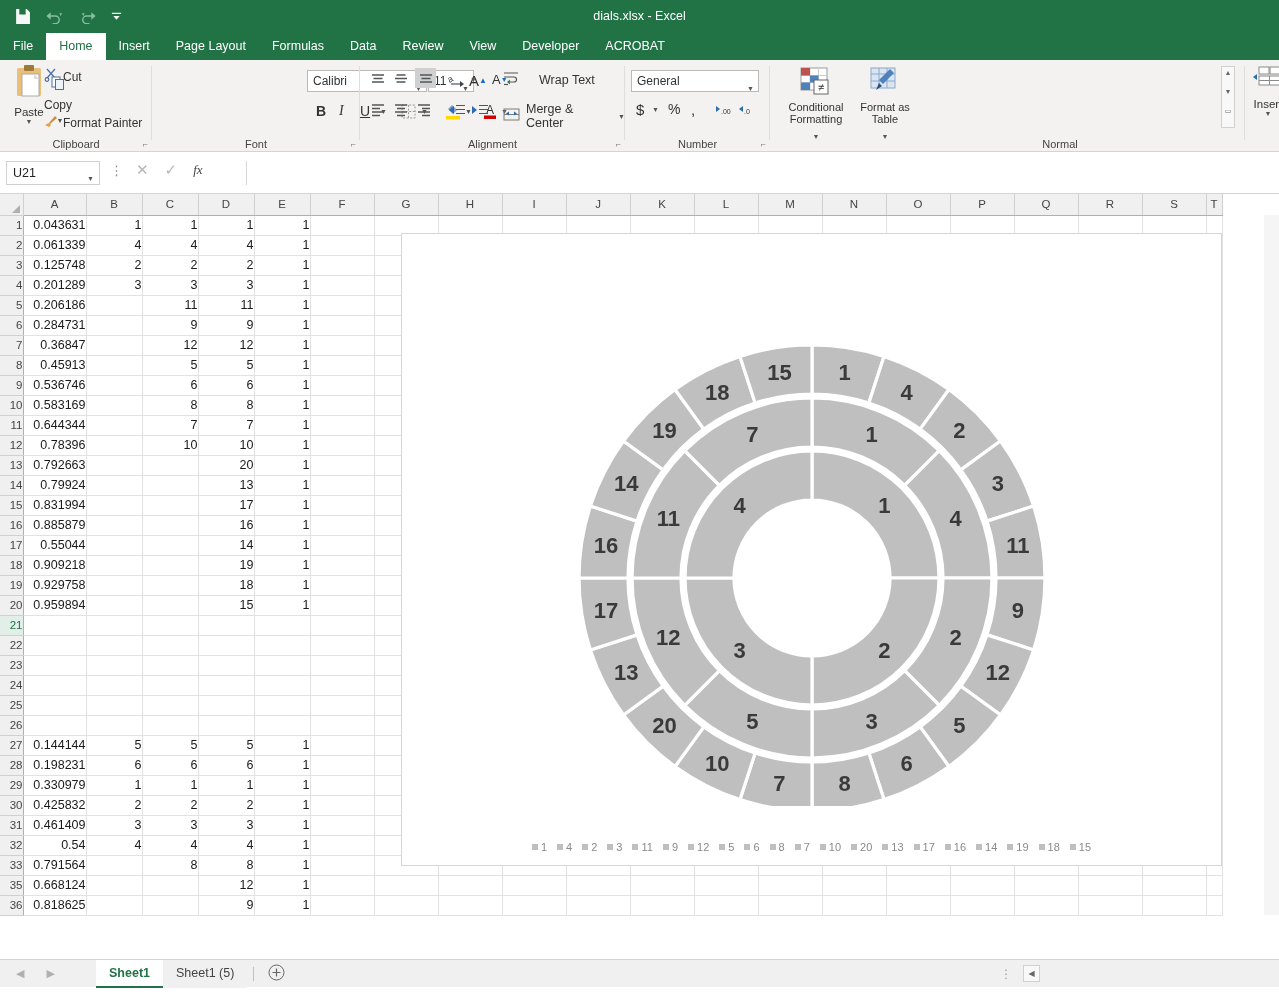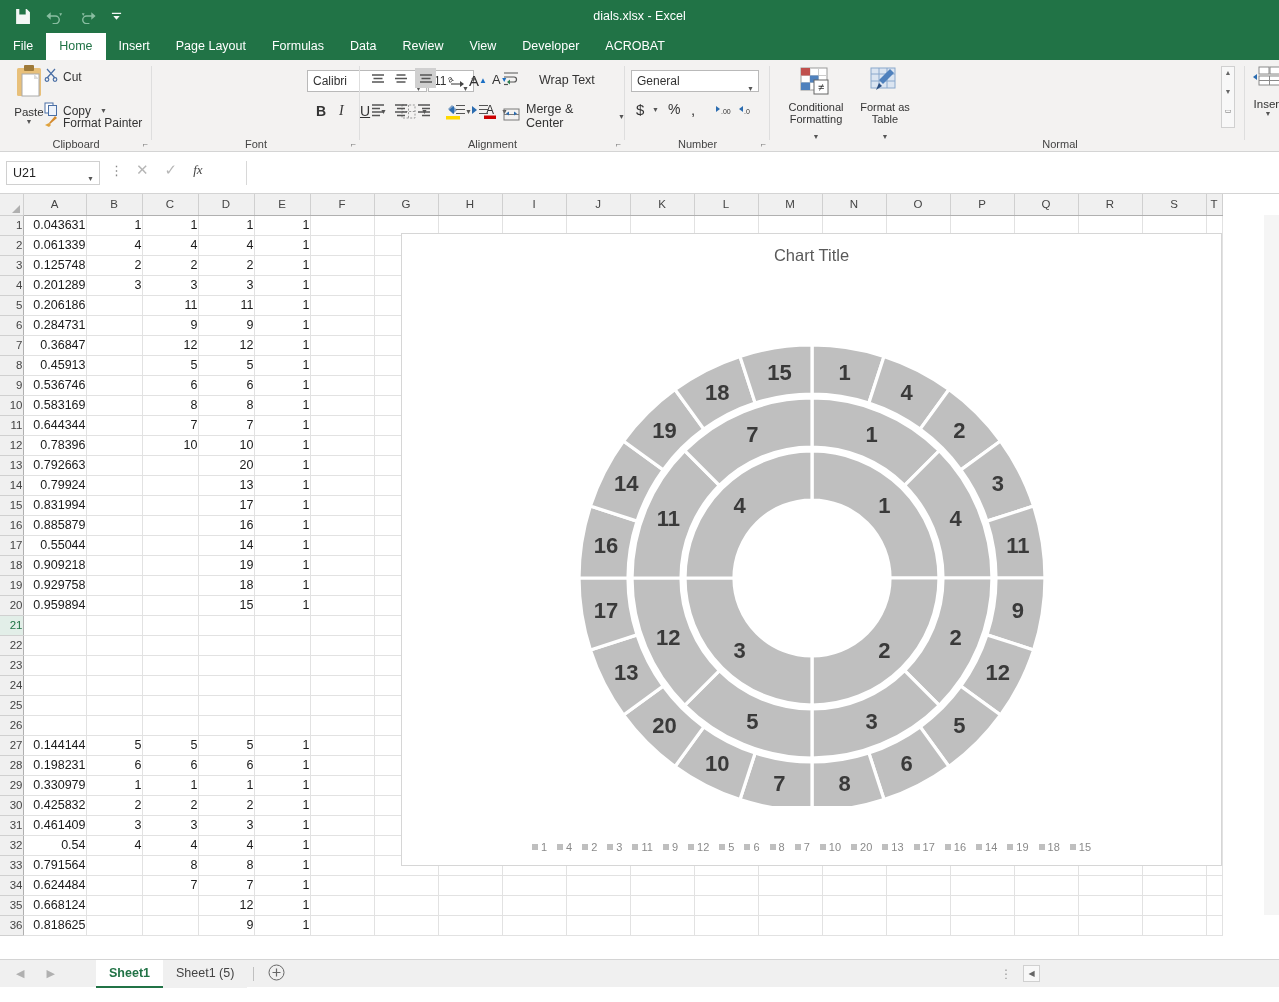--- a/index.html
+++ b/index.html
@@ -214,21 +214,21 @@
       <div class="clip-item" style="top:8px;">
         <span>
           <svg width="14" height="14" viewBox="0 0 14 14">
               <path fill="none" stroke="#4a6fa5" stroke-width="1.2" d="M3 1l8 9M11 1L3 10"></path>
               <circle cx="3" cy="11.5" r="1.8" fill="none" stroke="#4a6fa5" stroke-width="1.2"></circle>
               <circle cx="11" cy="11.5" r="1.8" fill="none" stroke="#4a6fa5" stroke-width="1.2"></circle>
             </svg>
         </span>
         <span>Cut</span>
       </div>
-      <div class="clip-item" style="top:42px;">
+      <div class="clip-item" style="top:16px;flex-direction:column;">
         <span>
           <svg width="14" height="14" viewBox="0 0 14 14">
               <rect x="1" y="1" width="8" height="10" fill="#fff" stroke="#4a6fa5"></rect>
               <rect x="4.5" y="3.5" width="8" height="10" fill="#eef3fa" stroke="#4a6fa5"></rect>
             </svg>
         </span>
         <span>Copy</span>
         <span style="font-size:7px;color:#555;margin-left:4px;">▼</span>
       </div>
       <div class="clip-item" style="top:54px;">
@@ -1241,43 +1241,20 @@
             <td class="cell" style="width: 64px;"></td>
             <td class="cell" style="width: 64px;"></td>
             <td class="cell" style="width: 64px;"></td>
             <td class="cell" style="width: 64px;"></td>
             <td class="cell" style="width: 64px;"></td>
             <td class="cell" style="width: 64px;"></td>
             <td class="cell" style="width: 64px;"></td>
             <td class="cell" style="width: 16px;"></td>
           </tr>
           <tr>
-            <td class="rowhead">34</td>
-            <td class="cell" style="width: 63px;">0.624484</td>
-            <td class="cell" style="width: 56px;"></td>
-            <td class="cell" style="width: 56px;">7</td>
-            <td class="cell" style="width: 56px;">7</td>
-            <td class="cell" style="width: 56px;">1</td>
-            <td class="cell" style="width: 64px;"></td>
-            <td class="cell" style="width: 64px;"></td>
-            <td class="cell" style="width: 64px;"></td>
-            <td class="cell" style="width: 64px;"></td>
-            <td class="cell" style="width: 64px;"></td>
-            <td class="cell" style="width: 64px;"></td>
-            <td class="cell" style="width: 64px;"></td>
-            <td class="cell" style="width: 64px;"></td>
-            <td class="cell" style="width: 64px;"></td>
-            <td class="cell" style="width: 64px;"></td>
-            <td class="cell" style="width: 64px;"></td>
-            <td class="cell" style="width: 64px;"></td>
-            <td class="cell" style="width: 64px;"></td>
-            <td class="cell" style="width: 64px;"></td>
-            <td class="cell" style="width: 16px;"></td>
-          </tr>
-          <tr>
             <td class="rowhead">35</td>
             <td class="cell" style="width: 63px;">0.668124</td>
             <td class="cell" style="width: 56px;"></td>
             <td class="cell" style="width: 56px;"></td>
             <td class="cell" style="width: 56px;">12</td>
             <td class="cell" style="width: 56px;">1</td>
             <td class="cell" style="width: 64px;"></td>
             <td class="cell" style="width: 64px;"></td>
             <td class="cell" style="width: 64px;"></td>
             <td class="cell" style="width: 64px;"></td>
@@ -1314,21 +1291,20 @@
             <td class="cell" style="width: 64px;"></td>
             <td class="cell" style="width: 64px;"></td>
             <td class="cell" style="width: 64px;"></td>
             <td class="cell" style="width: 16px;"></td>
           </tr>
         </tbody>
     </table>
   </div>
 
   <div class="chartobj">
-    <div class="chart-title">Chart Title</div>
     <svg class="chart-svg" viewBox="0 0 821 540">
       <g id="rings-group">
           <path d="M 410 185 A 127 127 0 0 1 537 312
             L 488 312 A 78 78 0 0 0 410 234 Z" fill="#bfbfbf" stroke="#ffffff" stroke-width="3.2"></path>
           <text x="482.47844507162114" y="239.5215549283789" text-anchor="middle" dominant-baseline="central" font-size="22" font-weight="bold" fill="#3a3a3a" font-family="&quot;Liberation Sans&quot;, sans-serif">1</text>
           <path d="M 537 312 A 127 127 0 0 1 410 439
             L 410 390 A 78 78 0 0 0 488 312 Z" fill="#bfbfbf" stroke="#ffffff" stroke-width="3.2"></path>
           <text x="482.47844507162114" y="384.4784450716211" text-anchor="middle" dominant-baseline="central" font-size="22" font-weight="bold" fill="#3a3a3a" font-family="&quot;Liberation Sans&quot;, sans-serif">2</text>
           <path d="M 410 439 A 127 127 0 0 1 283 312
             L 332 312 A 78 78 0 0 0 410 390 Z" fill="#bfbfbf" stroke="#ffffff" stroke-width="3.2"></path>

